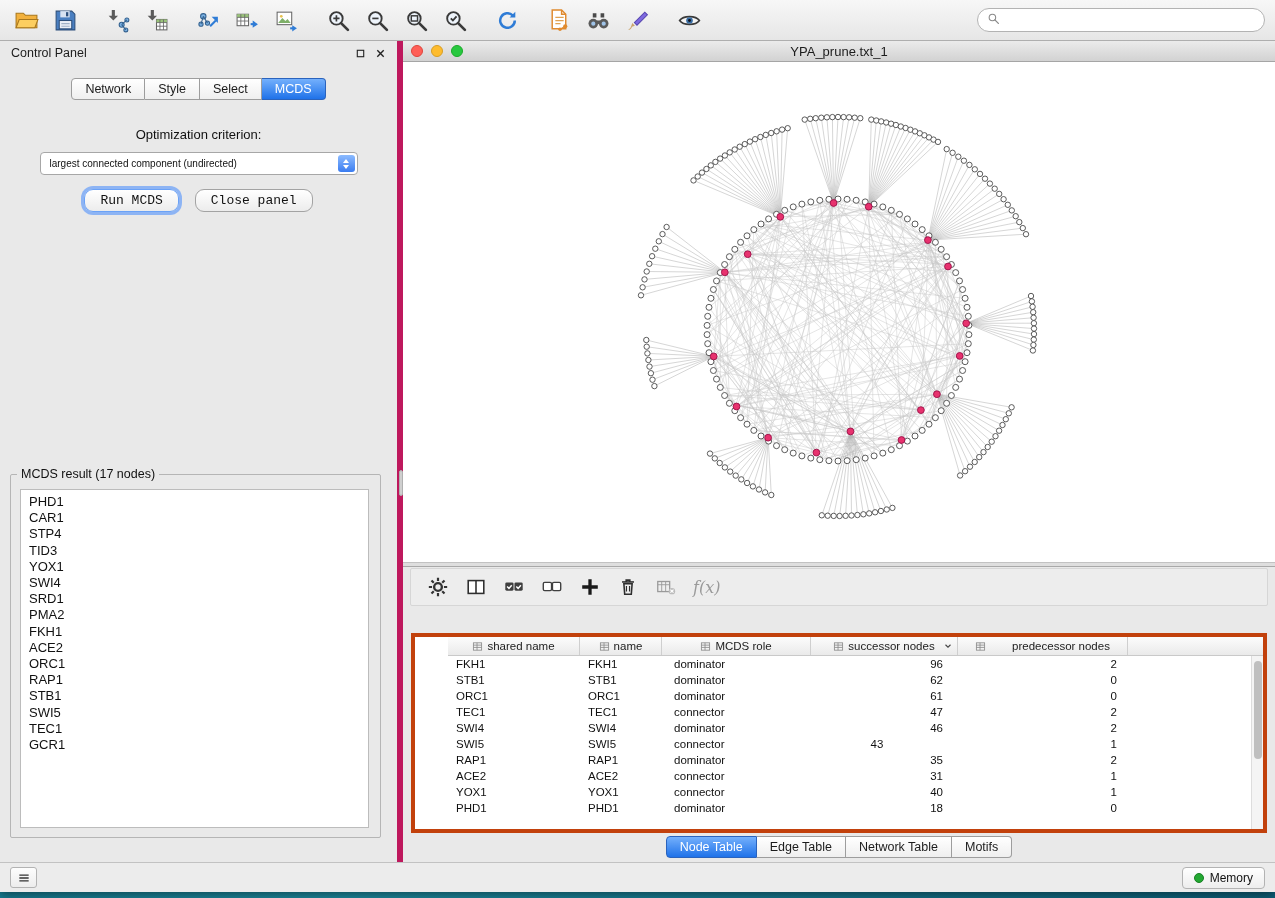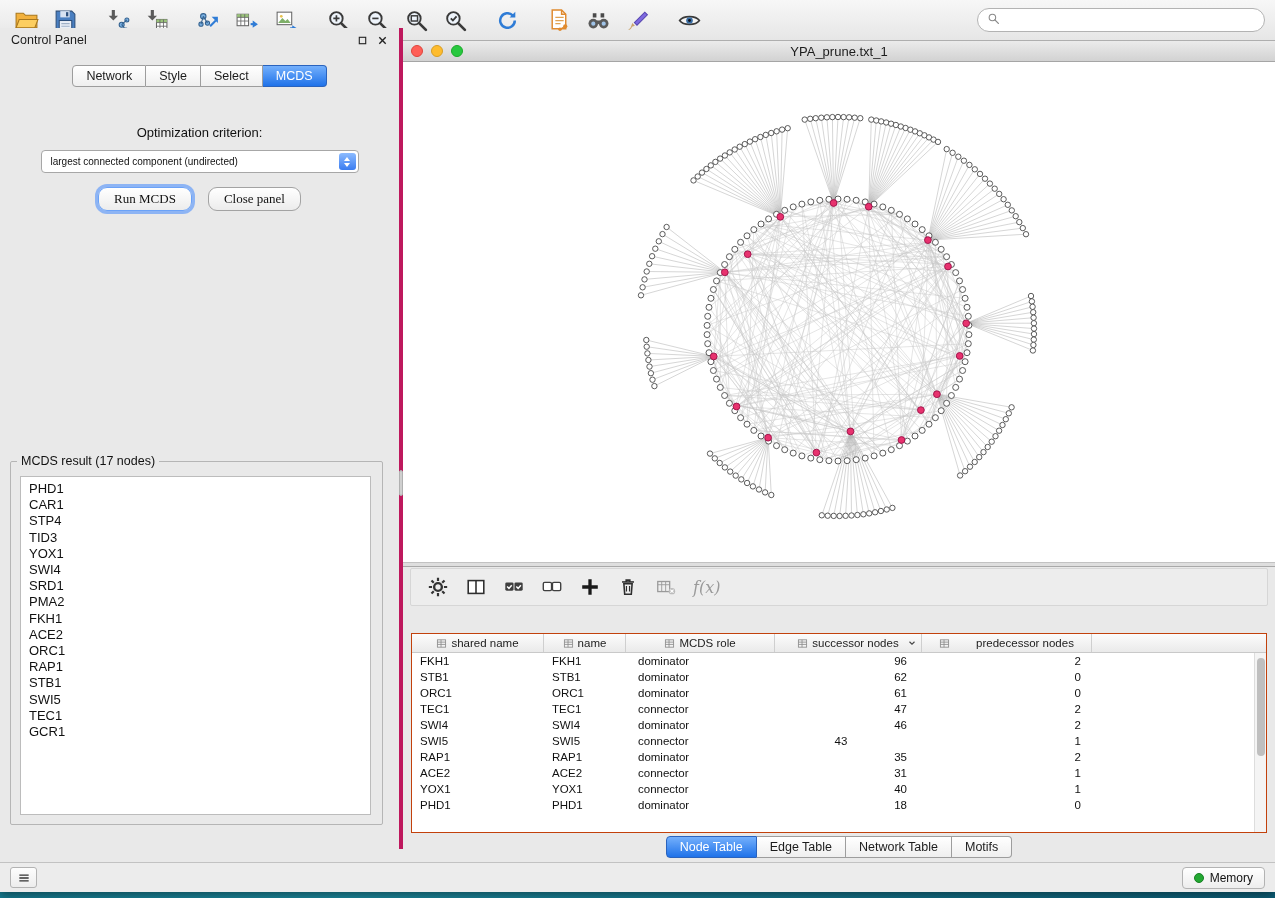--- a/index.html
+++ b/index.html
@@ -27,32 +27,32 @@
   .win-icons svg{width:11px;height:11px;}
 
   .seg{display:flex;justify-content:center;}
   .seg-btn{font-size:12.5px;padding:3px 13px;background:linear-gradient(#ffffff,#efefef);
     border:1px solid #9d9d9d;border-left:none;color:#1c1c1c;white-space:nowrap;}
   .seg-btn:first-child{border-left:1px solid #9d9d9d;border-radius:4px 0 0 4px;}
   .seg-btn:last-child{border-radius:0 4px 4px 0;}
   .seg-btn.active{background:linear-gradient(#74b0fc,#1f72e9);color:#fff;border-color:#2a63bd;}
 
   
-  .control-panel{position:absolute;left:0;top:28px;width:403px;height:821px;background:#e9e9e9;border-right:4px solid #be185d;}
+  .control-panel{position:absolute;left:0;top:41px;width:403px;height:821px;background:#e9e9e9;border-right:6px solid #be185d;}
   .cp-tabs{margin-top:13px;}
-  .opt-label{text-align:center;margin-top:38px;font-size:13px;color:#111;}
+  .opt-label{text-align:center;margin-top:27px;font-size:13px;color:#111;}
   .selectbox{width:318px;margin:10px auto 0;height:23px;border:1px solid #a7a7a7;border-radius:4px;background:#fff;
     display:flex;align-items:center;position:relative;padding:0 24px 0 9px;font-size:10px;color:#111;white-space:nowrap;}
   .spinner{position:absolute;right:2px;top:2px;bottom:2px;width:17px;border-radius:3px;
     background:linear-gradient(#8cbbff,#3a7cf0);display:flex;flex-direction:column;align-items:center;justify-content:center;gap:2px;}
   .spup{width:0;height:0;border-left:3.5px solid transparent;border-right:3.5px solid transparent;border-bottom:4px solid #fff;}
   .spdn{width:0;height:0;border-left:3.5px solid transparent;border-right:3.5px solid transparent;border-top:4px solid #fff;}
   .btn-row{margin-top:14px;display:flex;justify-content:center;gap:16px;}
   .btn{font-size:13px;padding:3px 15px;border:1px solid #a3a3a3;border-radius:9px;
-    background:linear-gradient(#ffffff,#ececec);color:#111;font-family:Liberation Serif, serif;}
+    background:linear-gradient(#ffffff,#ececec);color:#111;font-family:Liberation Mono, monospace;}
   .btn.focused{box-shadow:0 0 0 3px rgba(92,152,250,.65);border-color:#6ba2f7;}
   .result-fieldset{position:absolute;left:10px;right:16px;top:426px;bottom:24px;border:1px solid #b5b5b5;border-radius:2px;}
   .result-fieldset legend{font-size:12.5px;padding:0 4px;margin-left:6px;color:#111;}
   .result-list{position:absolute;left:9px;right:11px;top:8px;bottom:9px;background:#fff;border:1px solid #bcbcbc;padding-top:4px;overflow:hidden;}
   .mcds-item{font-size:13px;line-height:16.2px;padding-left:8px;color:#111;}
 
   
   .network-window{position:absolute;left:403px;top:41px;width:872px;height:521px;}
   .net-titlebar{height:21px;background:linear-gradient(#ebebeb,#d2d2d2);border-bottom:1px solid #a5a5a5;
     display:flex;align-items:center;padding:0 8px;position:relative;}
@@ -68,21 +68,21 @@
   .h-splitter{position:absolute;left:403px;top:562px;width:872px;height:4px;background:#dedede;border-top:1px solid #c2c2c2;}
   .v-splitter{position:absolute;left:399px;top:470px;width:4px;height:26px;background:#cfcfcf;border:1px solid #b0b0b0;border-radius:2px;}
 
   
   .table-panel{position:absolute;left:403px;top:566px;width:872px;height:296px;background:#e9e9e9;border-top:1px solid #a8a8a8;}
   .tp-toolbar{height:38px;margin:1px 7px 0;background:#ededed;border:1px solid #d6d6d6;border-radius:2px;
     display:flex;align-items:center;gap:10px;padding:0 13px;}
   .tp-tool{width:28px;height:28px;display:flex;align-items:center;justify-content:center;}
   .tp-tool svg{width:22px;height:22px;}
   .tp-tool.fx{font-family:"DejaVu Serif",serif;font-style:italic;color:#9a9a9a;font-size:16px;width:auto;padding:0 3px;}
-  .tp-table{position:absolute;left:8px;right:8px;top:66px;bottom:29px;background:#fff;border:1px solid #c2410c;overflow:hidden;}
+  .tp-table{position:absolute;left:8px;right:8px;top:66px;bottom:29px;background:#fff;border:4px solid #c2410c;overflow:hidden;padding-left:33px;}
   .tp-head{height:19px;display:flex;background:linear-gradient(#fcfcfc,#eaeaea);border-bottom:1px solid #c9c9c9;}
   .hc{display:flex;align-items:center;justify-content:center;gap:4px;border-right:1px solid #cfcfcf;
     position:relative;font-size:11.5px;color:#1c1c1c;white-space:nowrap;}
   .hc.filler{flex:1;border-right:none;}
   .hicon{display:flex;}
   .hicon svg{width:11px;height:11px;}
   .hchev{position:absolute;right:4px;top:50%;transform:translateY(-50%);display:flex;}
   .hchev svg{width:10px;height:10px;}
   .tbody .tr{display:flex;height:16px;align-items:center;font-size:11.5px;color:#111;}
   .td{white-space:nowrap;overflow:hidden;}

